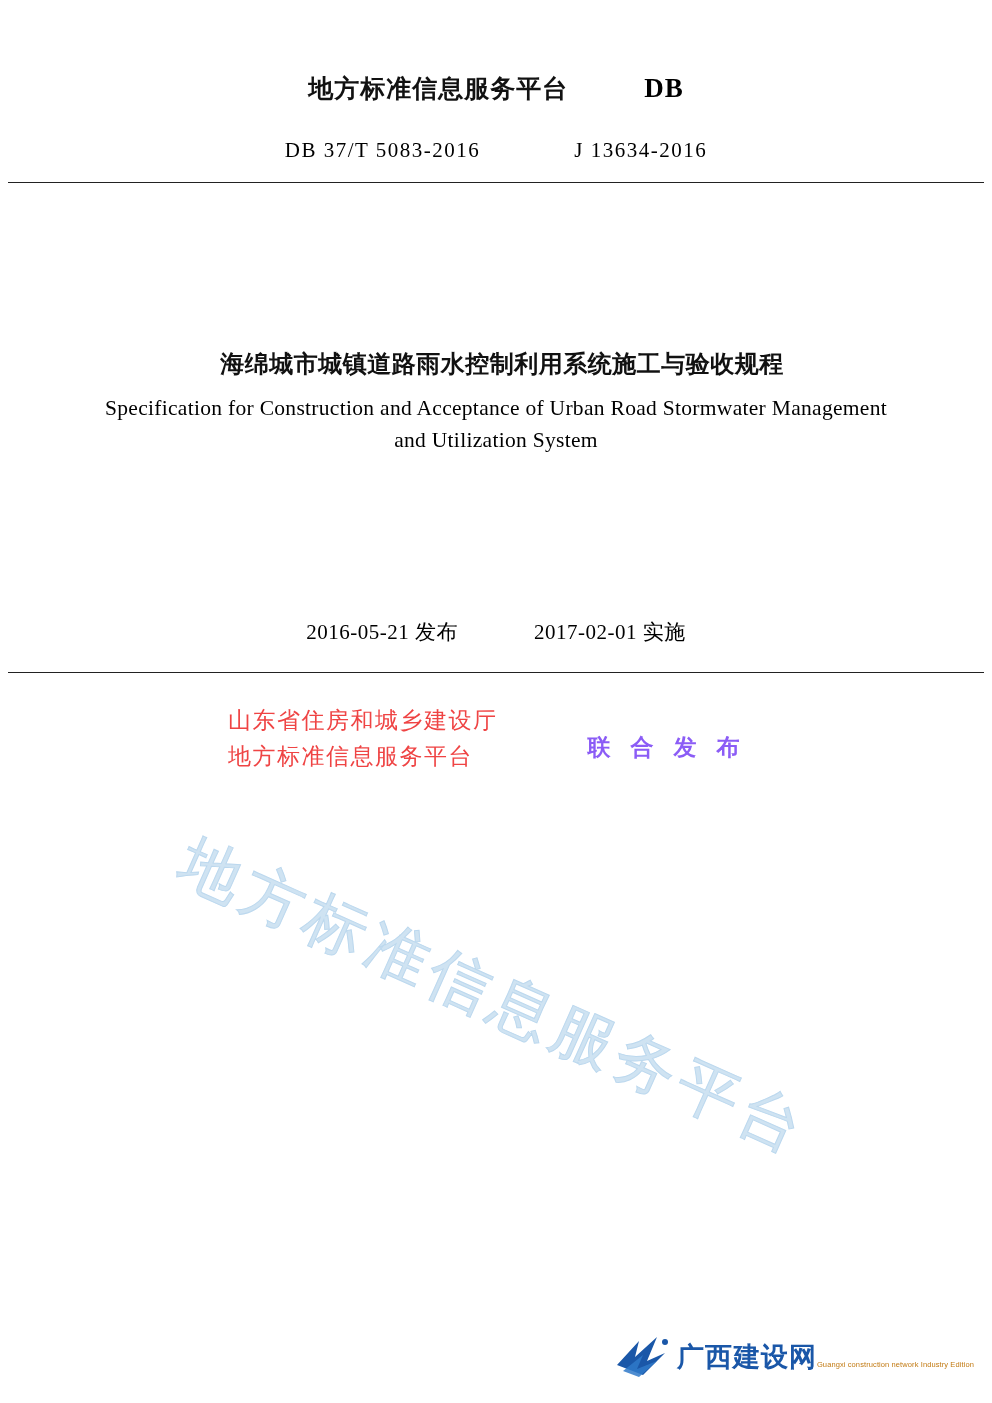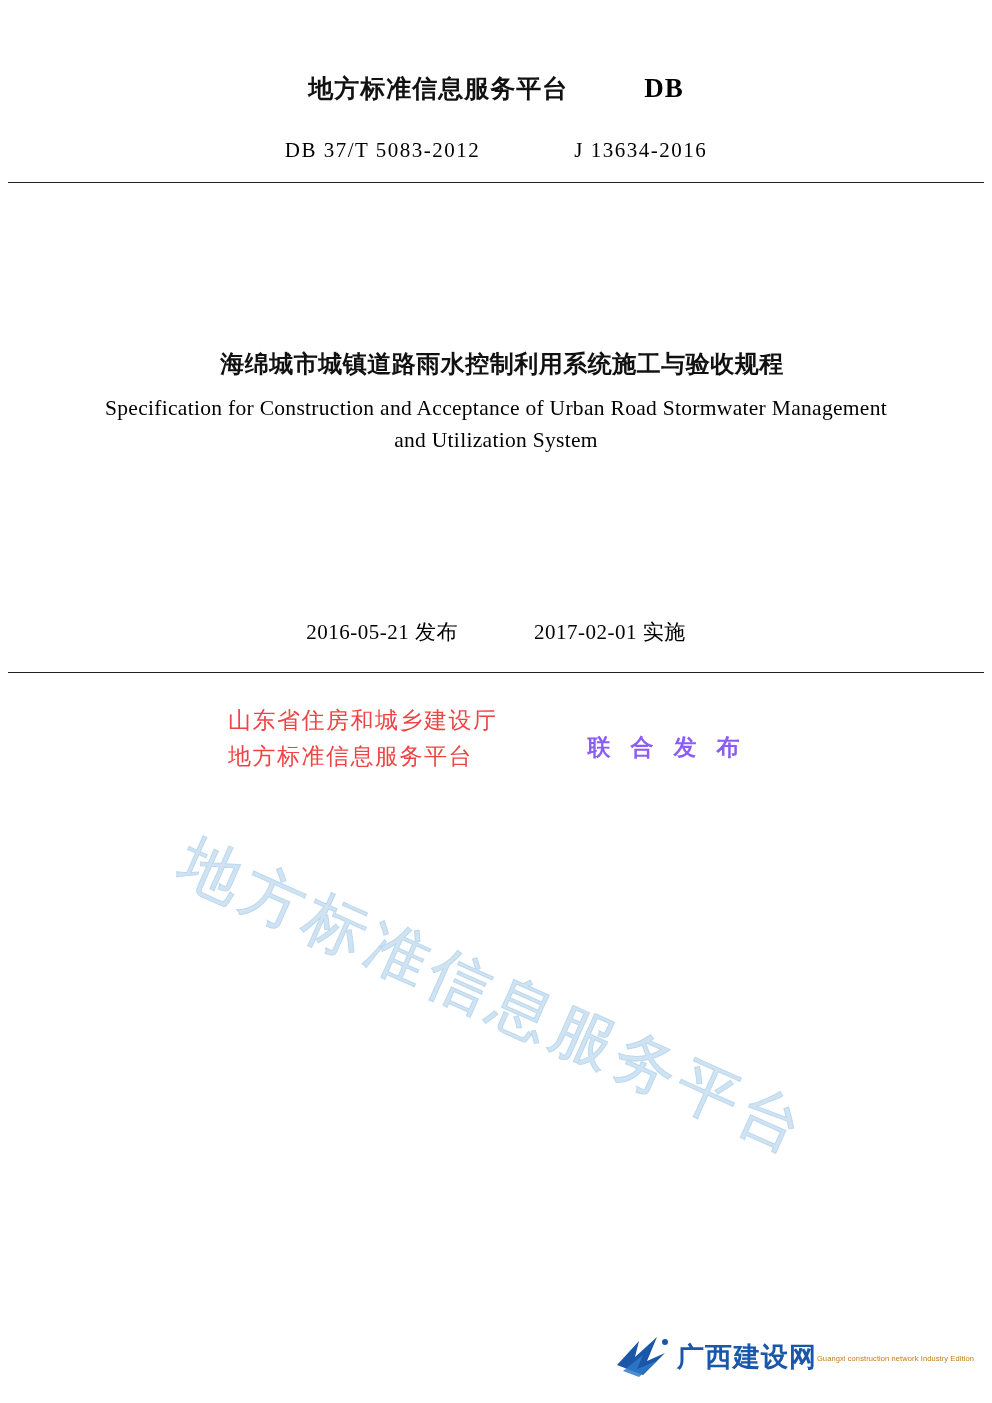--- a/index.html
+++ b/index.html
@@ -186,35 +186,35 @@
     font-weight: bold;
     color: #1a57a8;
     letter-spacing: 1px;
     line-height: 30px;
   }
   .logo-en {
     font-family: "Liberation Sans", sans-serif;
     font-size: 7.5px;
     color: #c27a12;
     letter-spacing: 0.1px;
-    margin-top: 12px;
+    margin-top: 18px;
   }
 </style>
 </head>
 <body>
 
 <div class="page">
 
   <div class="header-block">
     <div class="header-line-1">
       <span class="hdr-cn">地方标准信息服务平台</span>
       <span class="hdr-db">DB</span>
     </div>
     <div class="header-line-2">
-      <span class="hdr-code">DB 37/T 5083-2012</span>
+      <span class="hdr-code">DB 37/T 5083-2016</span>
       <span class="hdr-code2">J 13634-2016</span>
     </div>
   </div>
 
   <div class="rule rule-top"></div>
 
   <div class="title-cn">海绵城市城镇道路雨水控制利用系统施工与验收规程</div>
   <div class="title-en">Specification for Construction and Acceptance of Urban Road Stormwater Management and Utilization System</div>
 
   <div class="dates">

